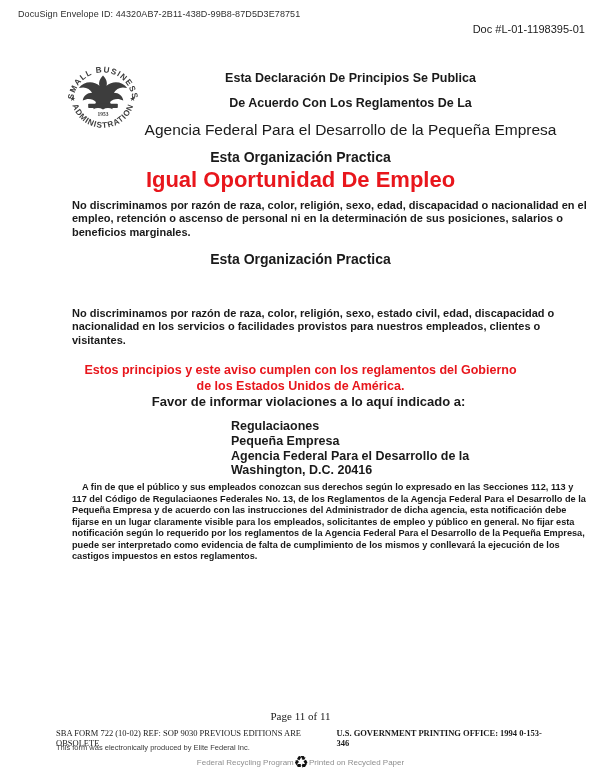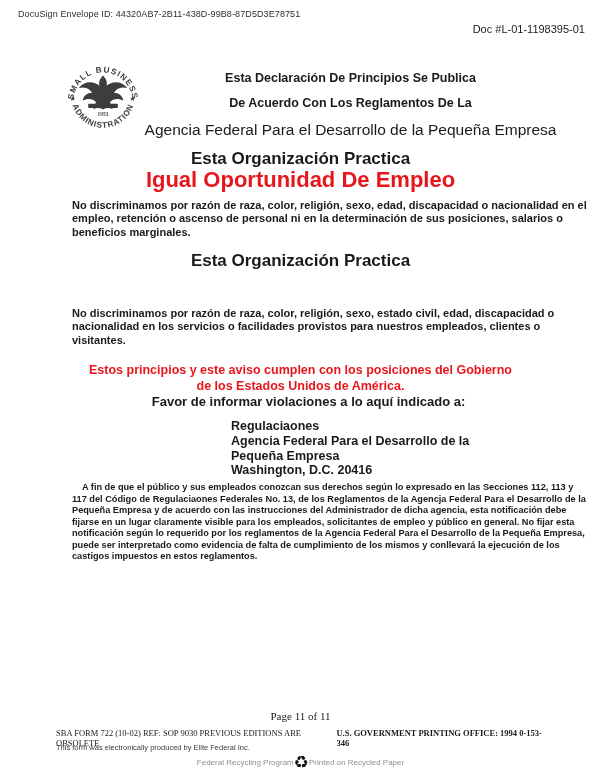--- a/index.html
+++ b/index.html
@@ -21,21 +21,21 @@
   }
   .seal{position:absolute;left:64px;top:60px;width:78px;height:78px;}
   .header-lines{
     position:absolute;top:71px;left:110px;right:10px;
     text-align:center;
   }
   .hline-bold{font-weight:bold;font-size:12.5px;margin:0 0 11px 0;}
   .hline-big{font-weight:normal;font-size:15.5px;margin:2px 0 0 0;}
   .practica{
     position:absolute;left:0;right:0;text-align:center;
-    font-weight:bold;font-size:17px;
+    font-weight:bold;font-size:14px;
   }
   .practica1{top:149px;}
   .practica2{top:251px;}
   .red-title-center{
     position:absolute;left:0;right:0;top:167px;text-align:center;
     font-weight:bold;font-size:22px;color:var(--red);
   }
   .red-title-left{
     position:absolute;left:71px;top:277px;
     font-weight:bold;font-size:23px;color:var(--red);
@@ -128,30 +128,30 @@
   <div class="red-title-center">Igual Oportunidad De Empleo</div>
 
   <div class="body-para para1">No discriminamos por razón de raza, color, religión, sexo, edad, discapacidad o nacionalidad en el empleo, retención o ascenso de personal ni en la determinación de sus posiciones, salarios o beneficios marginales.</div>
 
   <div class="practica practica2">Esta Organización Practica</div>
 
 
   <div class="body-para para2">No discriminamos por razón de raza, color, religión, sexo, estado civil, edad, discapacidad o nacionalidad en los servicios o facilidades provistos para nuestros empleados, clientes o visitantes.</div>
 
   <div class="notice">
-    <div>Estos principios y este aviso cumplen con los posiciones del Gobierno</div>
+    <div>Estos principios y este aviso cumplen con los reglamentos del Gobierno</div>
     <div>de los Estados Unidos de América.</div>
   </div>
 
   <div class="report-line">Favor de informar violaciones a lo aquí indicado a:</div>
 
   <div class="address">
     <div>Regulaciaones</div>
+    <div>Pequeña Empresa</div>
     <div>Agencia Federal Para el Desarrollo de la</div>
-    <div>Pequeña Empresa</div>
     <div>Washington, D.C. 20416</div>
   </div>
 
   <div class="fine-print">A fin de que el público y sus empleados conozcan sus derechos según lo expresado en las Secciones 112, 113 y 117 del Código de Regulaciaones Federales No. 13, de los Reglamentos de la Agencja Federal Para el Desarrollo de la Pequeña Empresa y de acuerdo con las instrucciones del Administrador de dicha agencia, esta notificación debe fijarse en un lugar claramente visible para los empleados, solicitantes de empleo y público en general. No fijar esta notificación según lo requerido por los reglamentos de la Agencia Federal Para el Desarrollo de la Pequeña Empresa, puede ser interpretado como evidencia de falta de cumplimiento de los mismos y conllevará la ejecución de los castigos impuestos en estos reglamentos.</div>
 
   <div class="page-label">Page 11 of 11</div>
 
   <div class="form-row">
     <span>SBA FORM 722 (10-02) REF:  SOP 9030     PREVIOUS EDITIONS  ARE OBSOLETE</span>
     <span class="gov">U.S. GOVERNMENT PRINTING OFFICE: 1994 0-153-346</span>

